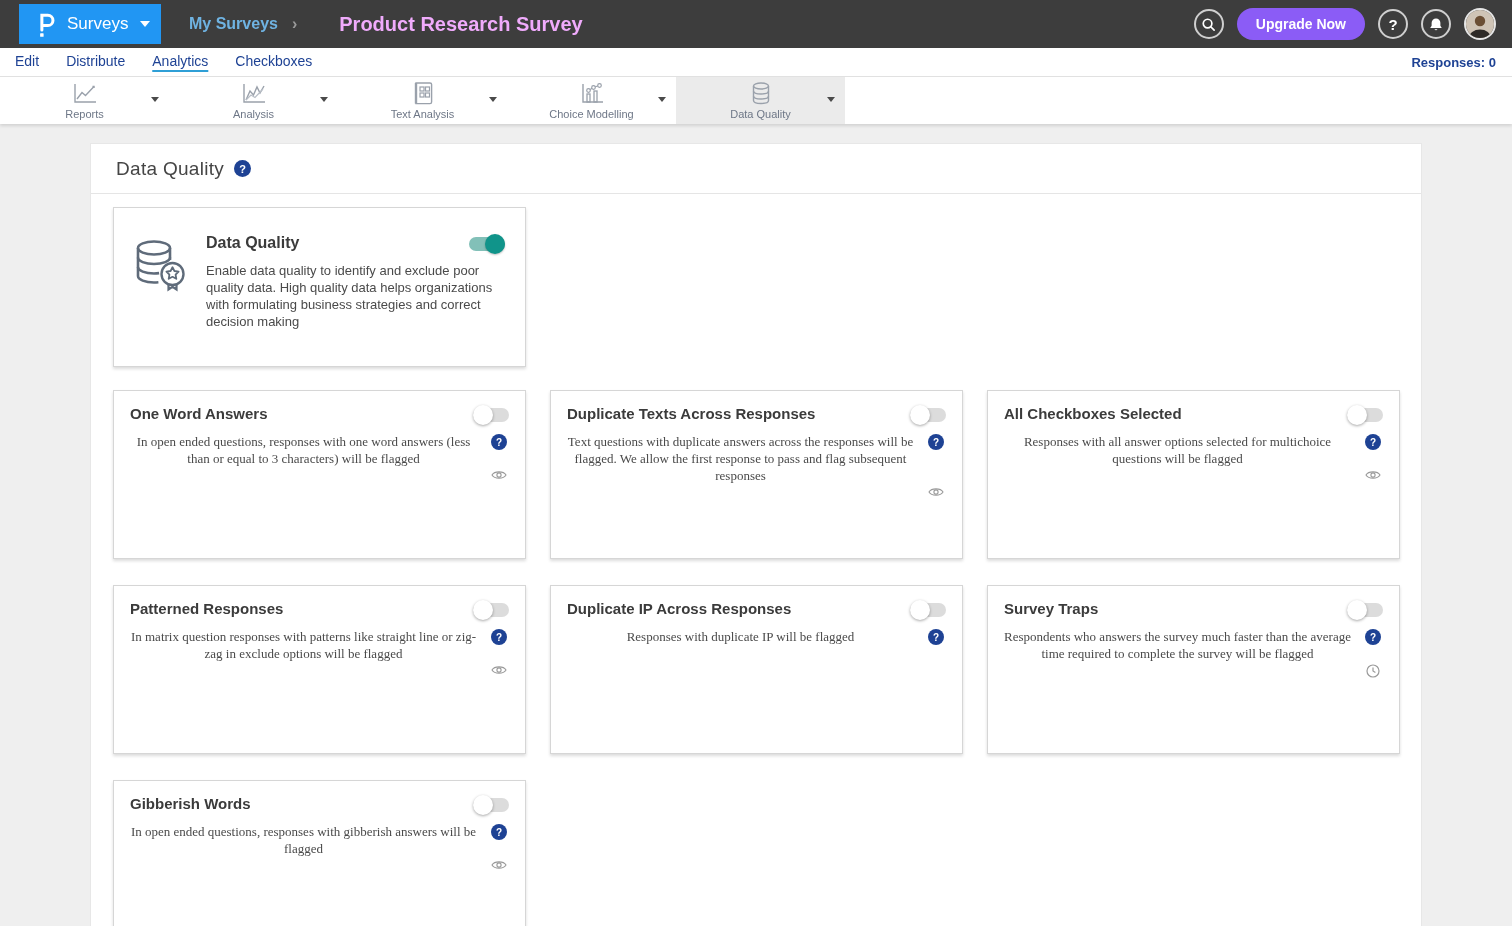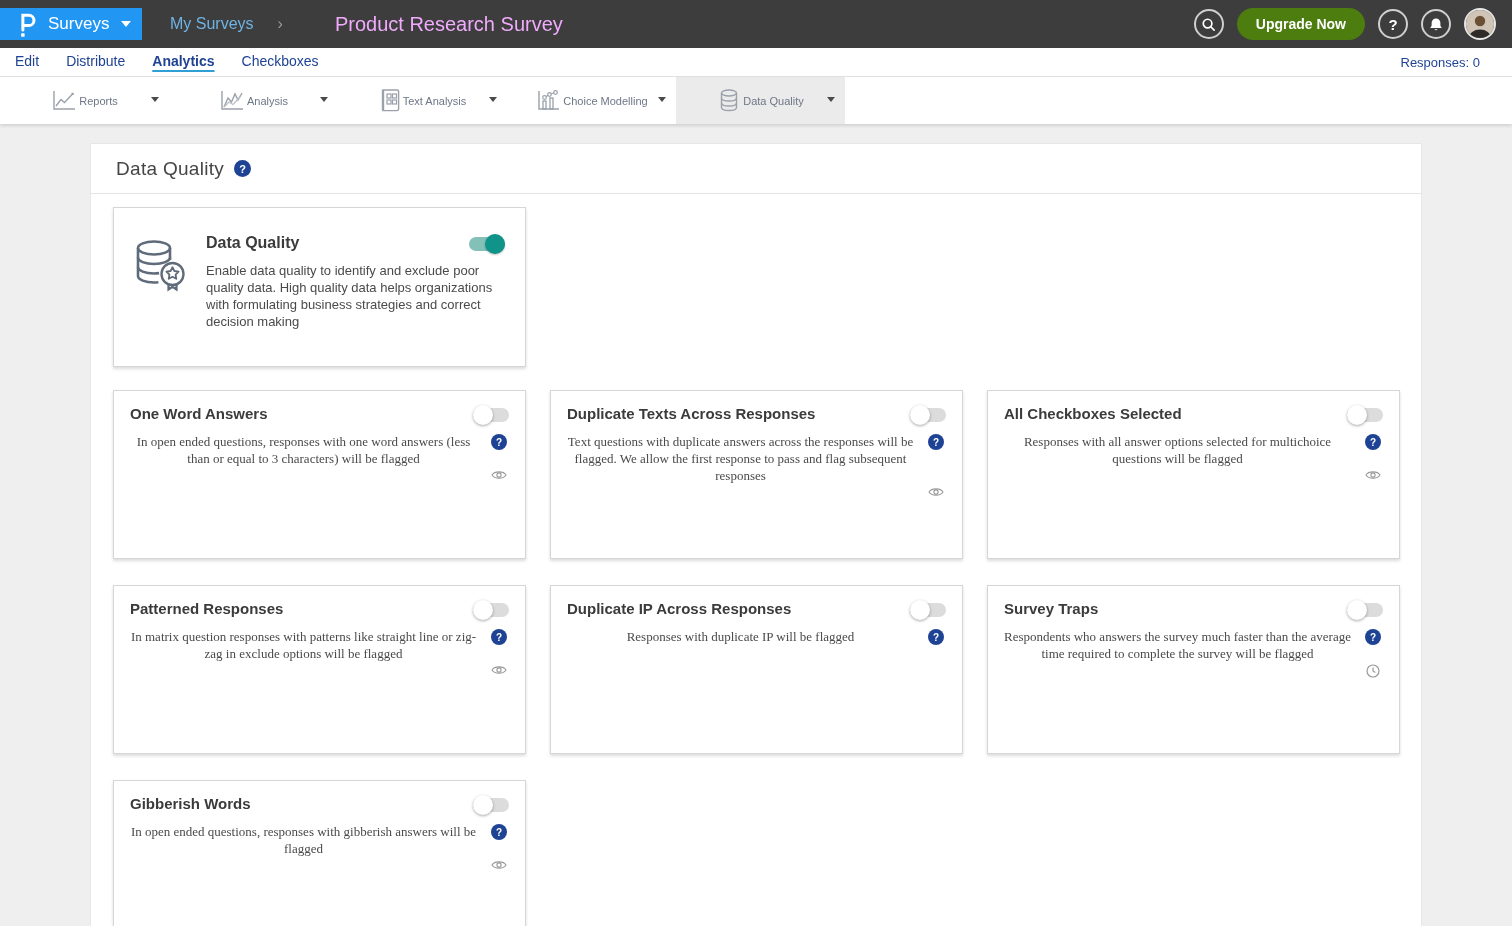--- a/index.html
+++ b/index.html
@@ -1,47 +1,47 @@
 <!DOCTYPE html>
 <html><head>
 <meta charset="utf-8">
 <style>
   * { margin:0; padding:0; box-sizing:border-box; }
   html,body { width:1512px; height:926px; overflow:hidden; background:#efefef;
     font-family:"Liberation Sans", sans-serif; }
 
   
   .topbar { height:48px; background:#3d3d3d; display:flex; align-items:center; }
-  .logo-block { width:142px; height:32px; background:#2196f3; display:flex; align-items:center;
-    padding-left:16px; gap:10px; cursor:pointer; }
+  .logo-block { width:142px; height:40px; background:#2196f3; display:flex; align-items:center;
+    padding-left:16px; gap:10px; cursor:pointer;margin-left:19px; }
   .logo-mark { width:22px; height:28px; }
   .product-name { color:#fff; font-size:17px; font-weight:500; }
   .logo-caret { width:0; height:0; border-left:5px solid transparent; border-right:5px solid transparent;
     border-top:6px solid #fff; margin-left:2px; }
-  .breadcrumb { display:flex; align-items:center; margin-left:28px; gap:24px; }
+  .breadcrumb { display:flex; align-items:center; margin-left:28px; gap:14px;font-weight:bold; }
   .crumb-parent { color:#6fb3e2; font-size:16px; cursor:pointer; }
   .crumb-sep { color:#9a9a9a; font-size:16px; }
   .crumb-current { color:#f0abfc; font-size:20px;margin-left:28px; }
   .topbar-right { margin-left:auto; display:flex; align-items:center; gap:13px; padding-right:16px; }
   .circle-btn { width:30px; height:30px; border-radius:50%; border:2px solid #cfcfcf; display:flex;
     align-items:center; justify-content:center; cursor:pointer; color:#fff; font-weight:bold; font-size:15px; }
-  .upgrade-btn { background:#4d7c0f; color:#fff; font-size:14px; font-weight:bold; border:none;
+  .upgrade-btn { background:#8b5cf6; color:#fff; font-size:14px; font-weight:bold; border:none;
     border-radius:16px; padding:8px 19px; cursor:pointer; }
   .avatar { width:32px; height:32px; border-radius:50%; overflow:hidden; border:2px solid #e6e6e6; cursor:pointer; }
 
   
   .tabbar { height:29px; background:#fff; display:flex; align-items:center; border-bottom:1px solid #e2e2e2; }
   .tab { color:#1e4294; font-size:14px; font-weight:500; margin-left:27px; cursor:pointer; padding-bottom:3px; }
   .tab:first-child { margin-left:15px; }
-  .tab.active { text-decoration:underline; text-decoration-color:#2f9fd6; text-decoration-thickness:2px; text-underline-offset:4px;font-weight:bold; }
-  .responses { margin-left:auto; margin-right:32px; color:#1e4294; font-size:13px; }
+  .tab.active { text-decoration:underline; text-decoration-color:#2f9fd6; text-decoration-thickness:2px; text-underline-offset:4px; }
+  .responses { margin-left:auto; margin-right:16px; color:#1e4294; font-size:13px;font-weight:bold; }
 
   
   .toolbar { height:47px; background:#fff; display:flex; box-shadow:0 2px 3px rgba(0,0,0,.12); position:relative; z-index:2; }
-  .tool-item { width:169px; height:47px; display:flex; flex-direction:row; align-items:center;
+  .tool-item { width:169px; height:47px; display:flex; flex-direction:column; align-items:center;
     justify-content:center; gap:2px; position:relative; cursor:pointer; }
   .tool-item.active { background:#ebebeb; }
   .tool-item svg { display:block; }
   .tool-label { font-size:11px; color:#6e7787; }
   .tool-caret { position:absolute; right:10px; top:20px; width:0; height:0;
     border-left:4.5px solid transparent; border-right:4.5px solid transparent; border-top:5.5px solid #4a4a4a; }
 
   
   .panel { width:1332px; margin:19px 0 0 90px; background:#fff; border:1px solid #e7e7e7; min-height:755px; }
   .panel-header { height:50px; display:flex; align-items:center; gap:10px; padding:0 25px; border-bottom:1px solid #e5e5e5; }

